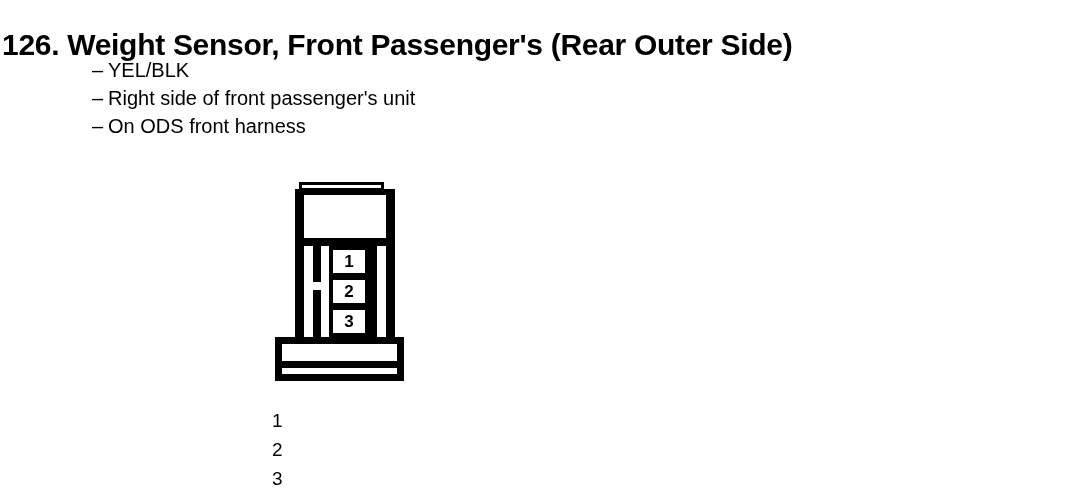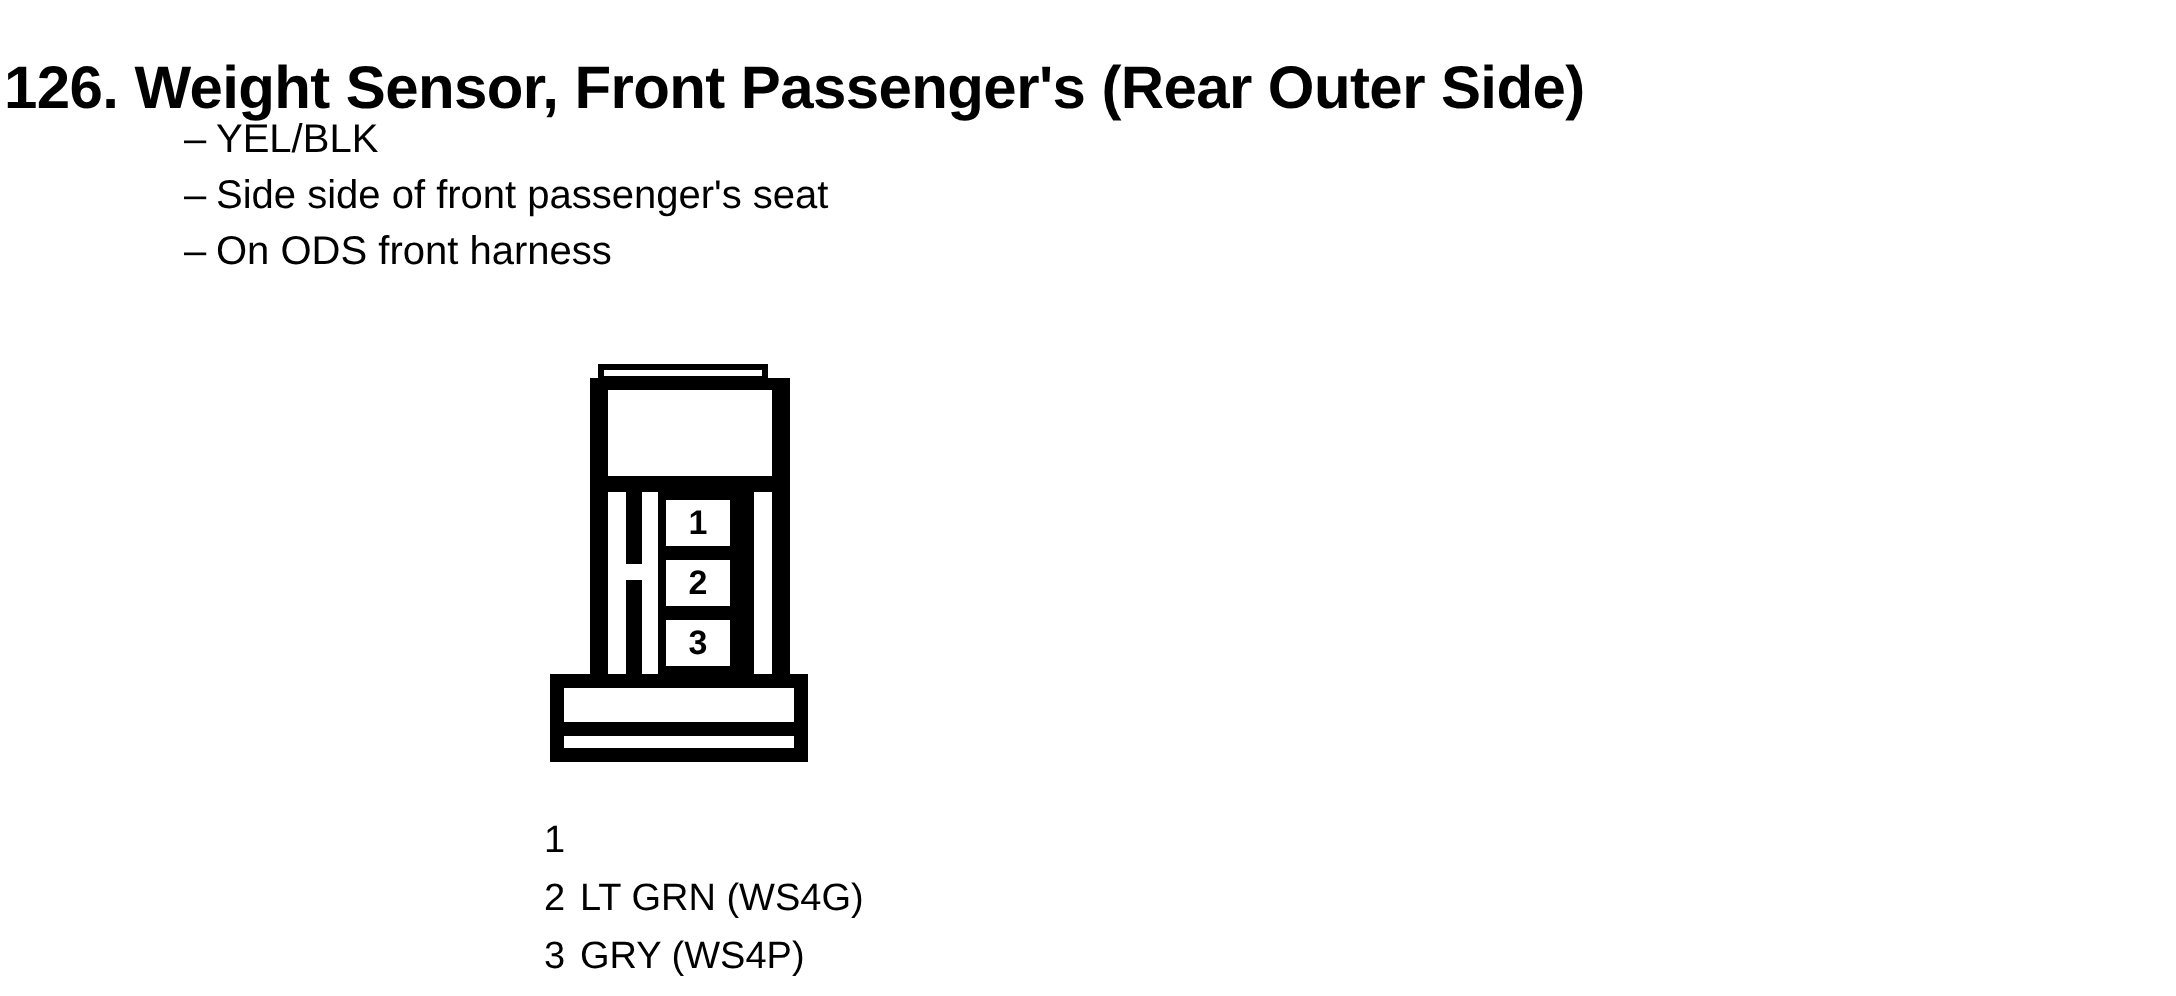--- a/index.html
+++ b/index.html
@@ -198,21 +198,21 @@
 
 <h1 class="page-title">126. Weight Sensor, Front Passenger's (Rear Outer Side)</h1>
 
 <ul class="spec-list">
   <li class="spec-item">
     <span class="spec-dash">–</span>
     <span>YEL/BLK</span>
   </li>
   <li class="spec-item">
     <span class="spec-dash">–</span>
-    <span>Side side of front passenger's seat</span>
+    <span>Right side of front passenger's unit</span>
   </li>
   <li class="spec-item">
     <span class="spec-dash">–</span>
     <span>On ODS front harness</span>
   </li>
 </ul>
 
 <div class="connector">
 
   <div class="conn-tab"></div>
@@ -236,19 +236,17 @@
   </div>
 
 </div>
 
 <ul class="pin-legend">
   <li class="legend-row">
     <span class="legend-num">1</span>
   </li>
   <li class="legend-row">
     <span class="legend-num">2</span>
-    <span>LT GRN (WS4G)</span>
   </li>
   <li class="legend-row">
     <span class="legend-num">3</span>
-    <span>GRY (WS4P)</span>
   </li>
 </ul>
 
 </body></html>

